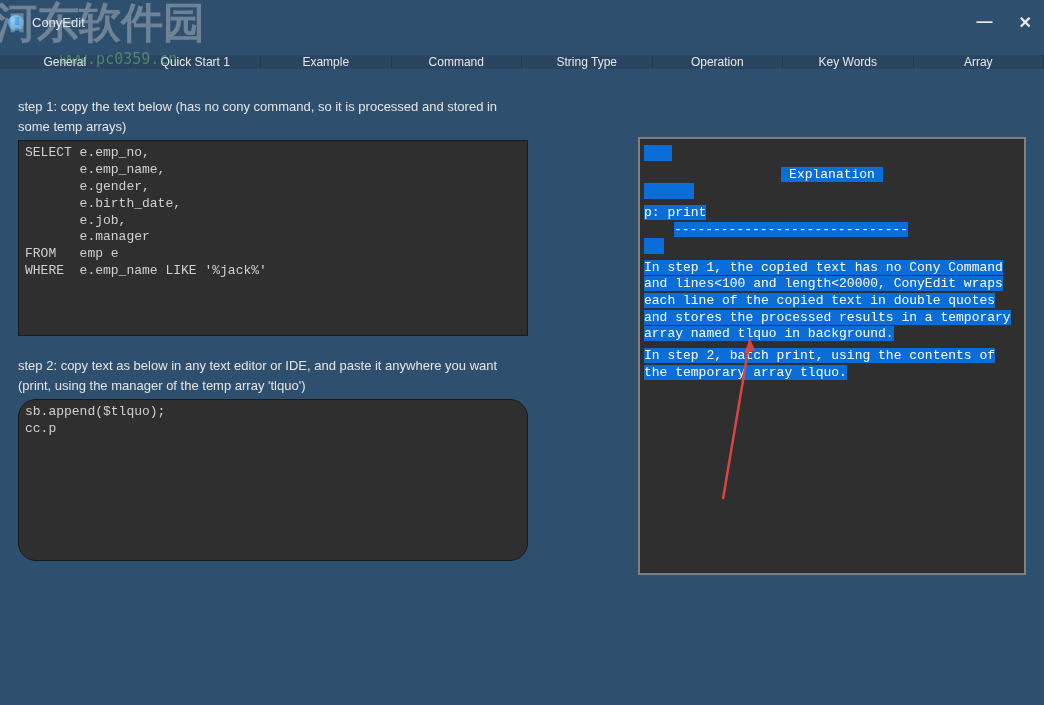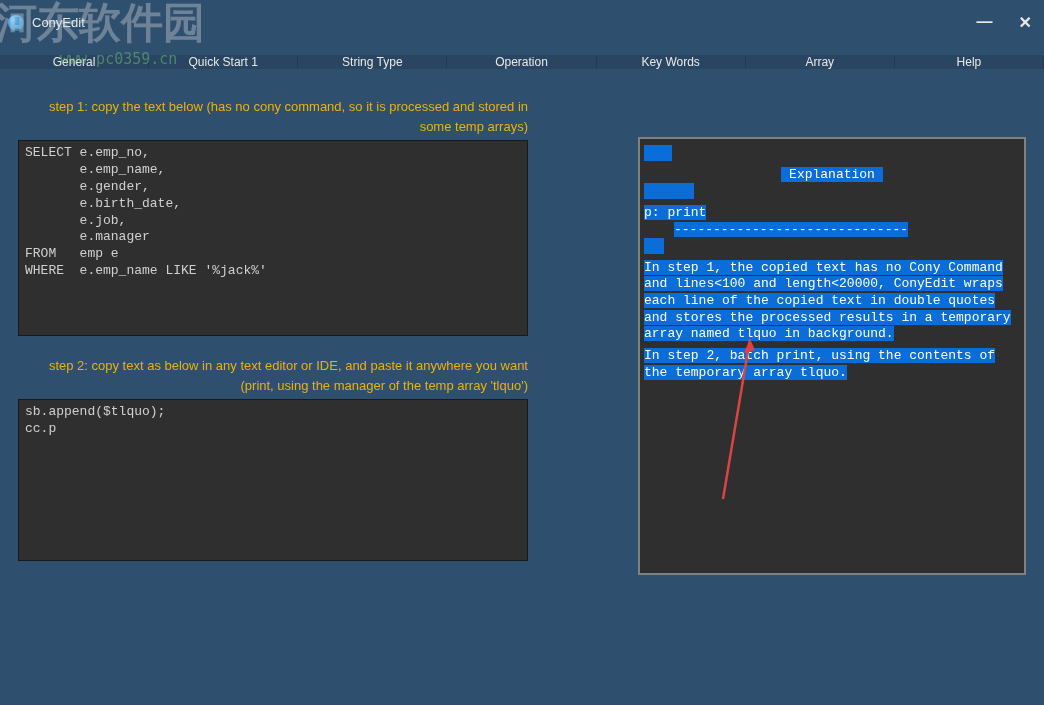--- a/index.html
+++ b/index.html
@@ -77,39 +77,38 @@
   gap: 110px;
 }
 .left-col {
   width: 510px;
 }
 .right-col {
   flex: 1;
   padding-top: 40px;
 }
 .step-label {
-  color: #eab308;
+  color: #e5e5e5;
   font-size: 13px;
   line-height: 1.5;
   margin-bottom: 4px;
-  text-align: right;
 }
 .code-box {
   background: #2f2f2f;
   border: 1px solid #1a1a1a;
   color: #d0d0d0;
   font-family: "Consolas", "Courier New", monospace;
   font-size: 13px;
   padding: 4px 6px;
   white-space: pre;
   line-height: 1.3;
   margin-bottom: 20px;
 }
 .code-box.tall { height: 196px; }
-.code-box.tall2 { height: 162px; }
+.code-box.tall2 { height: 162px; border-radius: 18px; }
 .explanation-box {
   background: #2f2f2f;
   border: 2px solid #808080;
   height: 438px;
   padding: 6px 4px;
   font-family: "Consolas", "Courier New", monospace;
   font-size: 13px;
   line-height: 1.28;
   color: #fff;
   position: relative;
@@ -139,25 +138,26 @@
   <div class="title-text">ConyEdit</div>
   <div class="win-controls">
     <span class="win-btn">—</span>
     <span class="win-btn">✕</span>
   </div>
 </div>
 
 <div class="tab-bar">
   <div class="tab">General</div>
   <div class="tab">Quick Start 1</div>
+  <div class="tab">Example</div>
+  <div class="tab">Command</div>
   <div class="tab">String Type</div>
   <div class="tab">Operation</div>
   <div class="tab">Key Words</div>
   <div class="tab">Array</div>
-  <div class="tab">Help</div>
 </div>
 
 <div class="content">
   <div class="left-col">
     <div class="step-label">step 1: copy the text below (has no cony command, so it is processed and stored in some temp arrays)</div>
     <div class="code-box tall">SELECT e.emp_no,
        e.emp_name,
        e.gender,
        e.birth_date,
        e.job,

